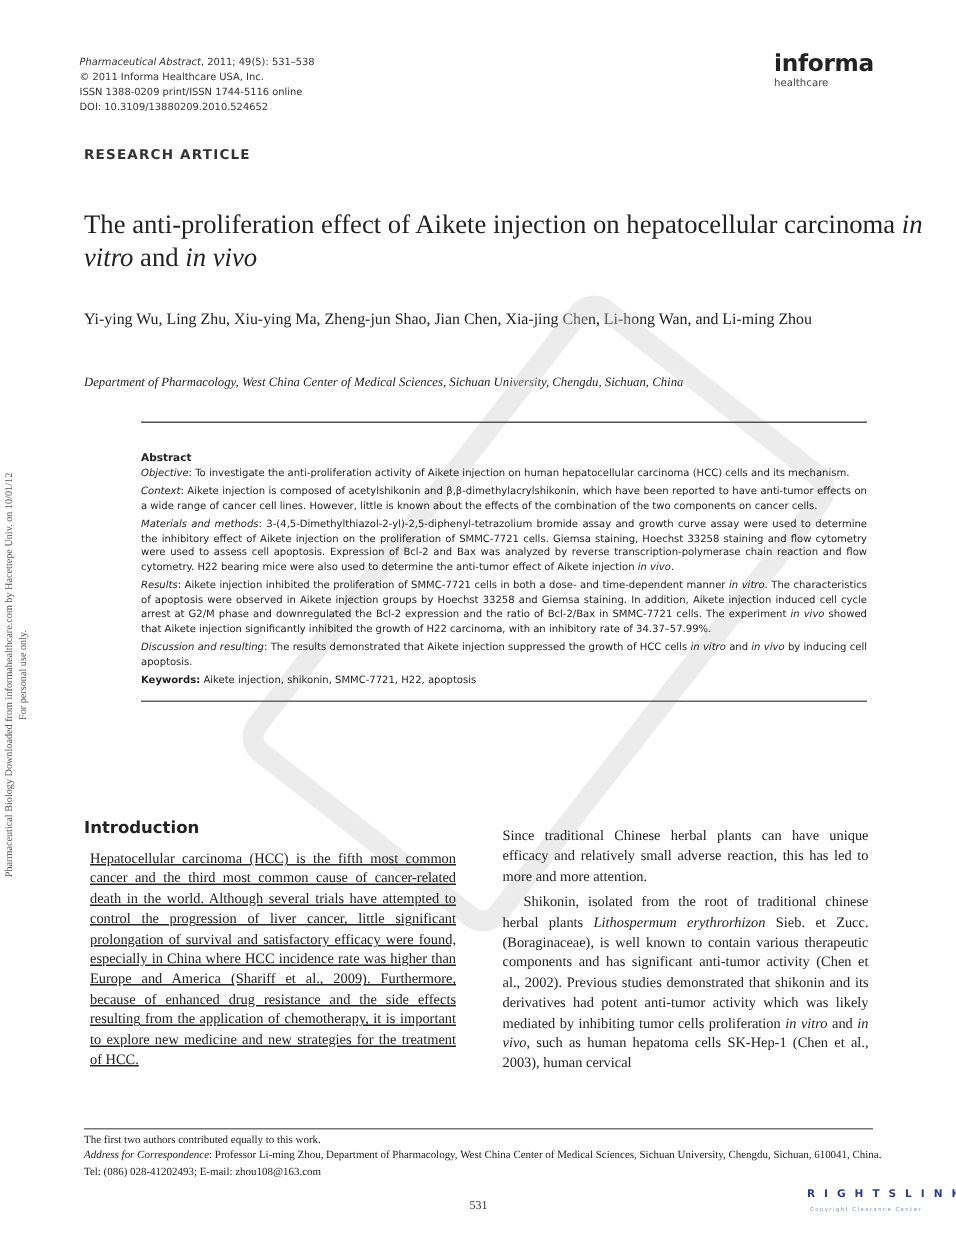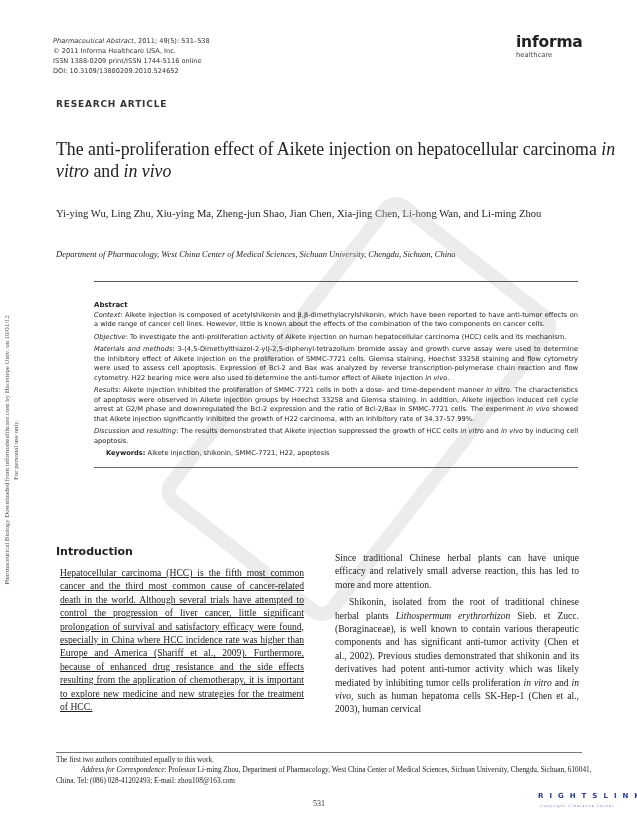--- a/index.html
+++ b/index.html
@@ -13,31 +13,31 @@
   .logo-sub { font-size:6.8px; color:#444; line-height:9px; }
   .article-type { left:56px; top:99px; font-size:9px; font-weight:bold; letter-spacing:0.8px; color:#333; }
   .title { left:56px; top:138px; font-size:17.8px; line-height:22px; font-family:"Liberation Serif", serif; color:#222; width:560px; }
   .authors { left:56px; top:206px; font-size:10.6px; line-height:16px; font-family:"Liberation Serif", serif; width:560px; color:#222; }
   .affil { left:56px; top:249px; font-size:8.5px; font-style:italic; font-family:"Liberation Serif", serif; width:570px; color:#222; }
   .abstract-box { left:94px; top:281px; width:484px; border-top:1.3px solid #555; border-bottom:1px solid #666; padding:19px 0 5px 0; font-family:"DejaVu Sans", sans-serif; font-size:6.7px; line-height:9.5px; color:#222; text-align:justify; }
   .abstract-box p { margin:0 0 3px 0; }
   .abstract-box .h { font-weight:bold; font-size:7px; margin:0; }
   .abstract-box .lbl { font-style:italic; }
   .kw { margin-top:2px; }
-  .kw b { font-weight:bold;margin-left:12px; }
+  .kw b { font-weight:bold; }
   .section-h { left:56px; top:545px; font-size:11px; font-weight:bold; font-family:"DejaVu Sans", sans-serif; color:#222; }
   .col { font-family:"Liberation Serif", serif; font-size:9.6px; line-height:13.4px; text-align:justify; color:#222; width:252px; }
   .col p { margin:4px; }
   .col1 { left:56px; top:562px;text-decoration:underline; }
   .col2 { left:331px; top:547px; }
   .indent { text-indent:14px; }
   .foot-rule { left:56px; top:752px; width:526px; height:0; border-top:1px solid #777; }
   .footnotes { left:56px; top:755px; width:540px; font-family:"Liberation Serif", serif; font-size:7.3px; line-height:10.4px; color:#222; }
   .footnotes p { margin:0; }
-  .footnotes .it { font-style:italic;margin-left:25px; }
+  .footnotes .it { font-style:italic; }
   .received { margin-top:4px !important; font-style:italic; }
   .page-num { left:313px; top:799px; font-size:8px; font-family:"Liberation Serif", serif; color:#333; }
   .side-note { left:2px; top:660px; transform-origin:0 0; transform:rotate(-90deg); font-family:"Liberation Serif", serif; font-size:6.8px; line-height:9px; color:#555; white-space:nowrap; text-align:center; width:420px; }
   .watermark-stamp { left:250px; top:215px; width:190px; height:360px; transform:rotate(38deg); border:14px solid rgba(200,200,200,0.35); border-radius:20px; pointer-events:none; }
   .ebook-wm { left:60px; top:770px; font-family:"DejaVu Sans", sans-serif; font-size:50px; font-weight:bold; color:#000; letter-spacing:-1px; line-height:56px; white-space:nowrap;margin-top:48px; }
   .vendor-logo { left:538px; top:792px; font-size:7px; color:#2a3d8f; letter-spacing:6px; font-weight:bold; font-family:"DejaVu Sans", sans-serif; }
   .vendor-sub { left:540px; top:804px; font-size:3.5px; color:#7a8cc0; letter-spacing:1px; font-family:"DejaVu Sans", sans-serif; }
 </style>
 </head>
 <body>
@@ -60,22 +60,22 @@
   <span>The anti-proliferation effect of Aikete injection on hepatocellular carcinoma </span><i>in vitro</i><span> and </span><i>in vivo</i>
 </div>
 
 <div class="abs authors">Yi-ying Wu, Ling Zhu, Xiu-ying Ma, Zheng-jun Shao, Jian Chen, Xia-jing Chen, Li-hong Wan, and Li-ming Zhou</div>
 <div class="abs affil">Department of Pharmacology, West China Center of Medical Sciences, Sichuan University, Chengdu, Sichuan, China</div>
 
 <div class="abs watermark-stamp"></div>
 
 <div class="abs abstract-box">
   <p class="h">Abstract</p>
+  <p><span class="lbl">Objective</span><span>: To investigate the anti-proliferation activity of Aikete injection on human hepatocellular carcinoma (HCC) cells and its mechanism.</span></p>
   <p><span class="lbl">Context</span><span>: Aikete injection is composed of acetylshikonin and β,β-dimethylacrylshikonin, which have been reported to have anti-tumor effects on a wide range of cancer cell lines. However, little is known about the effects of the combination of the two components on cancer cells.</span></p>
-  <p><span class="lbl">Objective</span><span>: To investigate the anti-proliferation activity of Aikete injection on human hepatocellular carcinoma (HCC) cells and its mechanism.</span></p>
   <p><span class="lbl">Materials and methods</span><span>: 3-(4,5-Dimethylthiazol-2-yl)-2,5-diphenyl-tetrazolium bromide assay and growth curve assay were used to determine the inhibitory effect of Aikete injection on the proliferation of SMMC-7721 cells. Giemsa staining, Hoechst 33258 staining and flow cytometry were used to assess cell apoptosis. Expression of Bcl-2 and Bax was analyzed by reverse transcription-polymerase chain reaction and flow cytometry. H22 bearing mice were also used to determine the anti-tumor effect of Aikete injection </span><i>in vivo</i><span>.</span></p>
   <p><span class="lbl">Results</span><span>: Aikete injection inhibited the proliferation of SMMC-7721 cells in both a dose- and time-dependent manner </span><i>in vitro</i><span>. The characteristics of apoptosis were observed in Aikete injection groups by Hoechst 33258 and Giemsa staining. In addition, Aikete injection induced cell cycle arrest at G2/M phase and downregulated the Bcl-2 expression and the ratio of Bcl-2/Bax in SMMC-7721 cells. The experiment </span><i>in vivo</i><span> showed that Aikete injection significantly inhibited the growth of H22 carcinoma, with an inhibitory rate of 34.37–57.99%.</span></p>
   <p><span class="lbl">Discussion and resulting</span><span>: The results demonstrated that Aikete injection suppressed the growth of HCC cells </span><i>in vitro</i><span> and </span><i>in vivo</i><span> by inducing cell apoptosis.</span></p>
   <p class="kw"><b>Keywords:</b><span>  Aikete injection, shikonin, SMMC-7721, H22, apoptosis</span></p>
 </div>
 
 <div class="abs section-h">Introduction</div>
 
 <div class="abs col col1">
   <p>Hepatocellular carcinoma (HCC) is the fifth most common cancer and the third most common cause of cancer-related death in the world. Although several trials have attempted to control the progression of liver cancer, little significant prolongation of survival and satisfactory efficacy were found, especially in China where HCC incidence rate was higher than Europe and America (Shariff et al., 2009). Furthermore, because of enhanced drug resistance and the side effects resulting from the application of chemotherapy, it is important to explore new medicine and new strategies for the treatment of HCC.</p>

